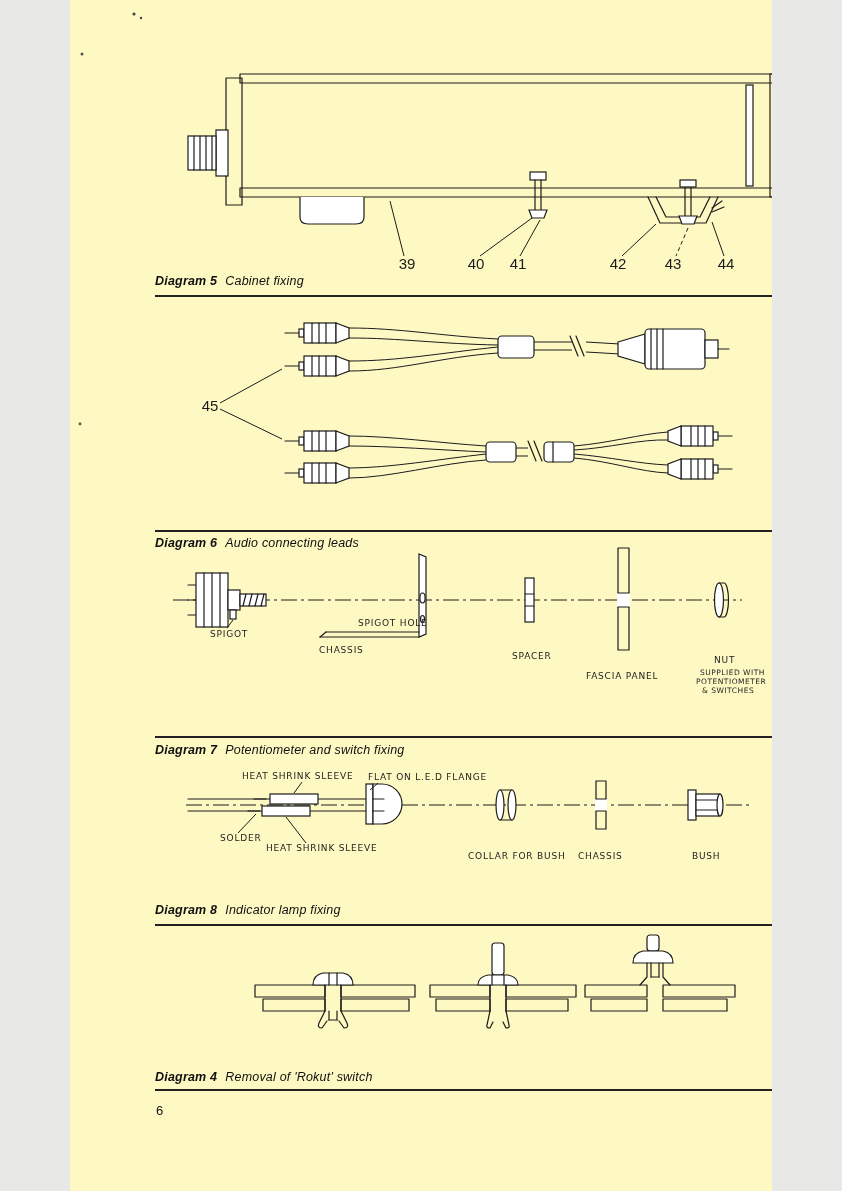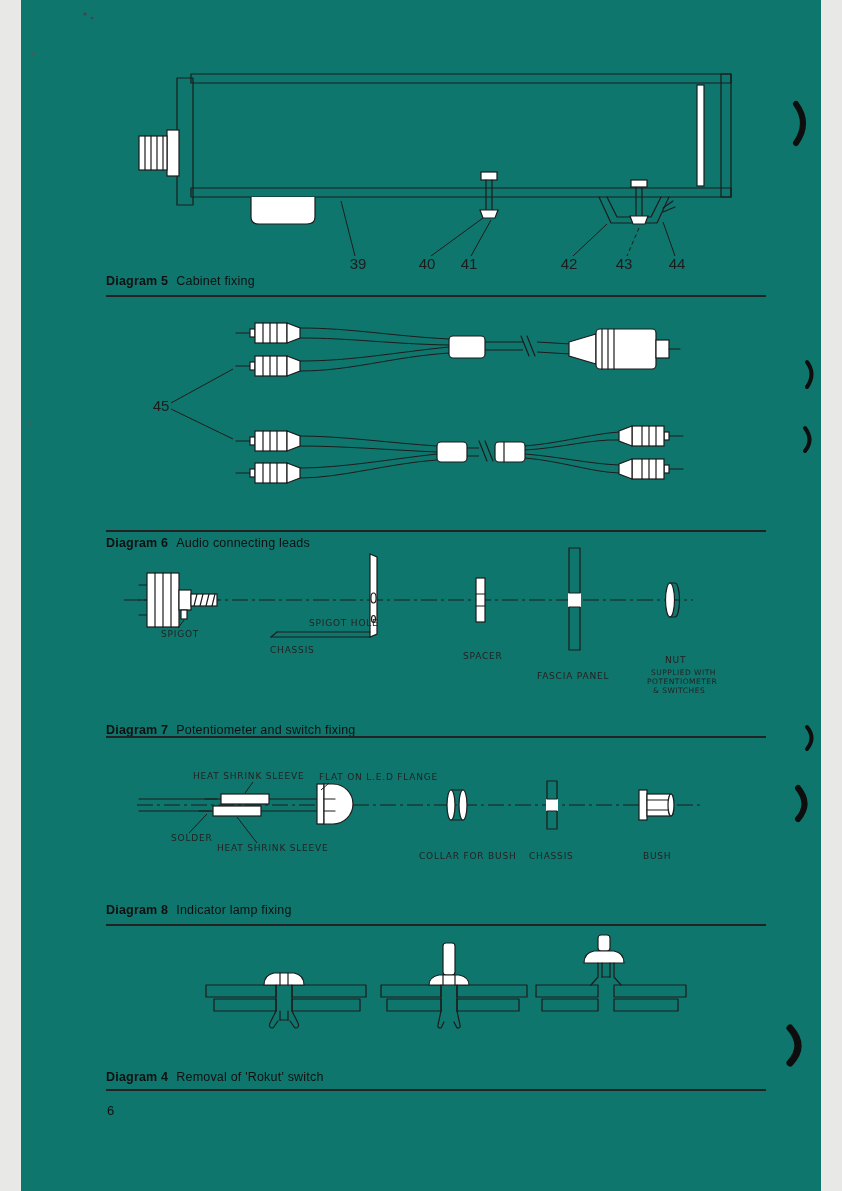--- a/index.html
+++ b/index.html
@@ -1,32 +1,32 @@
 <!DOCTYPE html>
 <html><head>
 <meta charset="utf-8">
 <style>
   html,body{margin:0;padding:0;background:#e8e8e6;}
   .page{
-    position:relative;width:800px;height:1191px;margin:0 auto;
-    background:#0f766e;overflow:hidden;
+    position:relative;width:702px;height:1191px;margin:0 auto;
+    background:#fef9c3;overflow:hidden;
     font-family:"Liberation Sans",sans-serif;color:#161616;
   }
   .abs{position:absolute;left:0;}
   svg{display:block;}
   svg text{font-family:"DejaVu Sans",sans-serif;fill:#1c1c1c;}
   .ln{fill:none;stroke:#1c1c1c;stroke-width:1.2;stroke-linecap:round;stroke-linejoin:round;}
   .lnw{fill:#ffffff;stroke:#1c1c1c;stroke-width:1.2;}
   .lead{fill:none;stroke:#1c1c1c;stroke-width:1;}
   .num{font-size:15px;font-family:"Liberation Sans",sans-serif;text-anchor:middle;}
   .hand{font-size:9px;letter-spacing:0.8px;fill:#222;}
   .hand-sm{font-size:7.5px;letter-spacing:0.5px;fill:#222;}
   .caption{
     position:absolute;left:85px;font-size:12.5px;letter-spacing:0.2px;
-    color:#101010;white-space:nowrap;
+    color:#101010;white-space:nowrap;font-style:italic;
   }
   .cap-label{font-weight:bold;margin-right:8px;}
   .rule{position:absolute;left:85px;width:660px;height:1.5px;background:#222;}
   .page-number{position:absolute;left:86px;top:1103px;font-size:13px;color:#111;}
   .cres{fill:none;stroke:#0e0e0e;stroke-linecap:round;}
   .artifact-layer{position:absolute;left:0;top:0;pointer-events:none;}
 </style>
 </head>
 <body>
 
@@ -218,21 +218,21 @@
     <g>
       <ellipse class="lnw" cx="649" cy="60" rx="4.5" ry="17"></ellipse>
       <path class="ln" d="M649,43 h5 a4.5,17 0 0 1 0,34 h-5"></path>
     </g>
     <text class="hand" x="644" y="123">NUT</text>
     <text class="hand-sm" x="630" y="135">SUPPLIED WITH</text>
     <text class="hand-sm" x="626" y="144">POTENTIOMETER</text>
     <text class="hand-sm" x="632" y="153">&amp; SWITCHES</text>
   </svg>
 
-  <div class="caption" style="top:723px">
+  <div class="caption" style="top:743px">
     <span class="cap-label">Diagram 7</span><span>Potentiometer and switch fixing</span>
   </div>
   <div class="rule" style="top:736px"></div>
 
   <svg class="abs" style="top:748px" width="842" height="152" viewBox="0 0 842 152">
     <defs>
       <pattern id="hatch8" width="5" height="5" patternUnits="userSpaceOnUse" patternTransform="rotate(45)">
         <line x1="0" y1="0" x2="0" y2="5" stroke="#1c1c1c" stroke-width="0.9"></line>
       </pattern>
     </defs>

